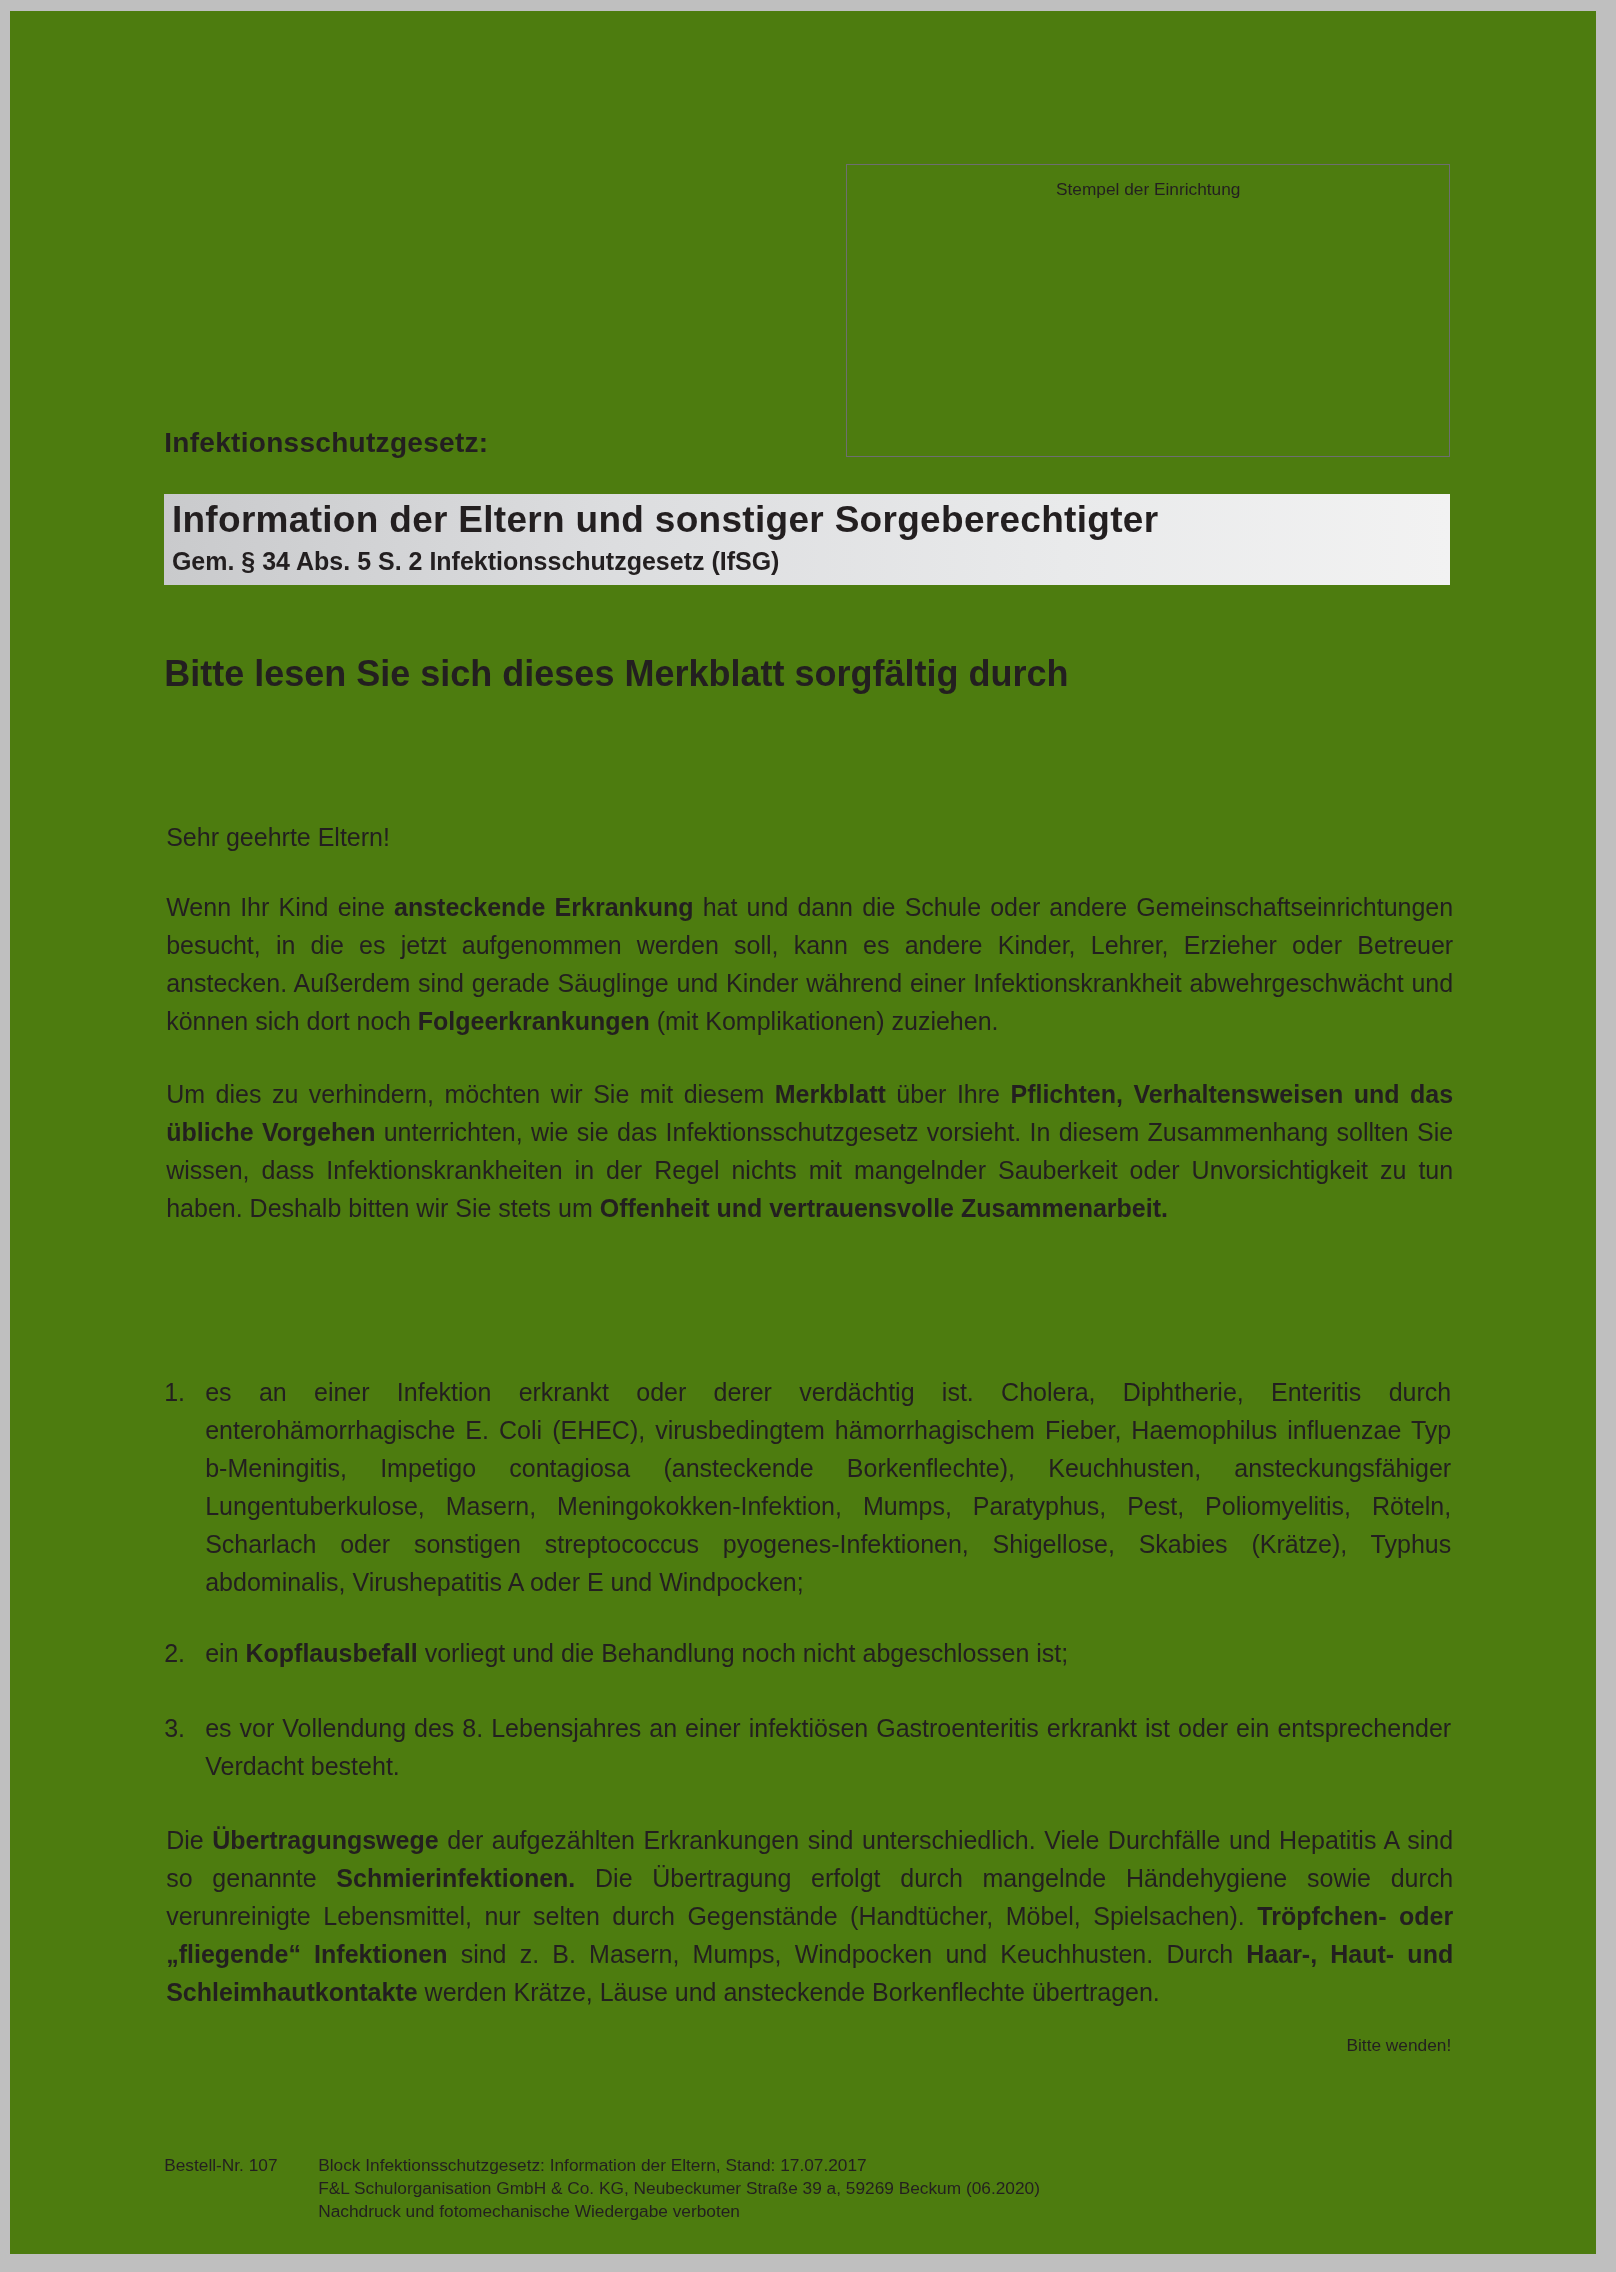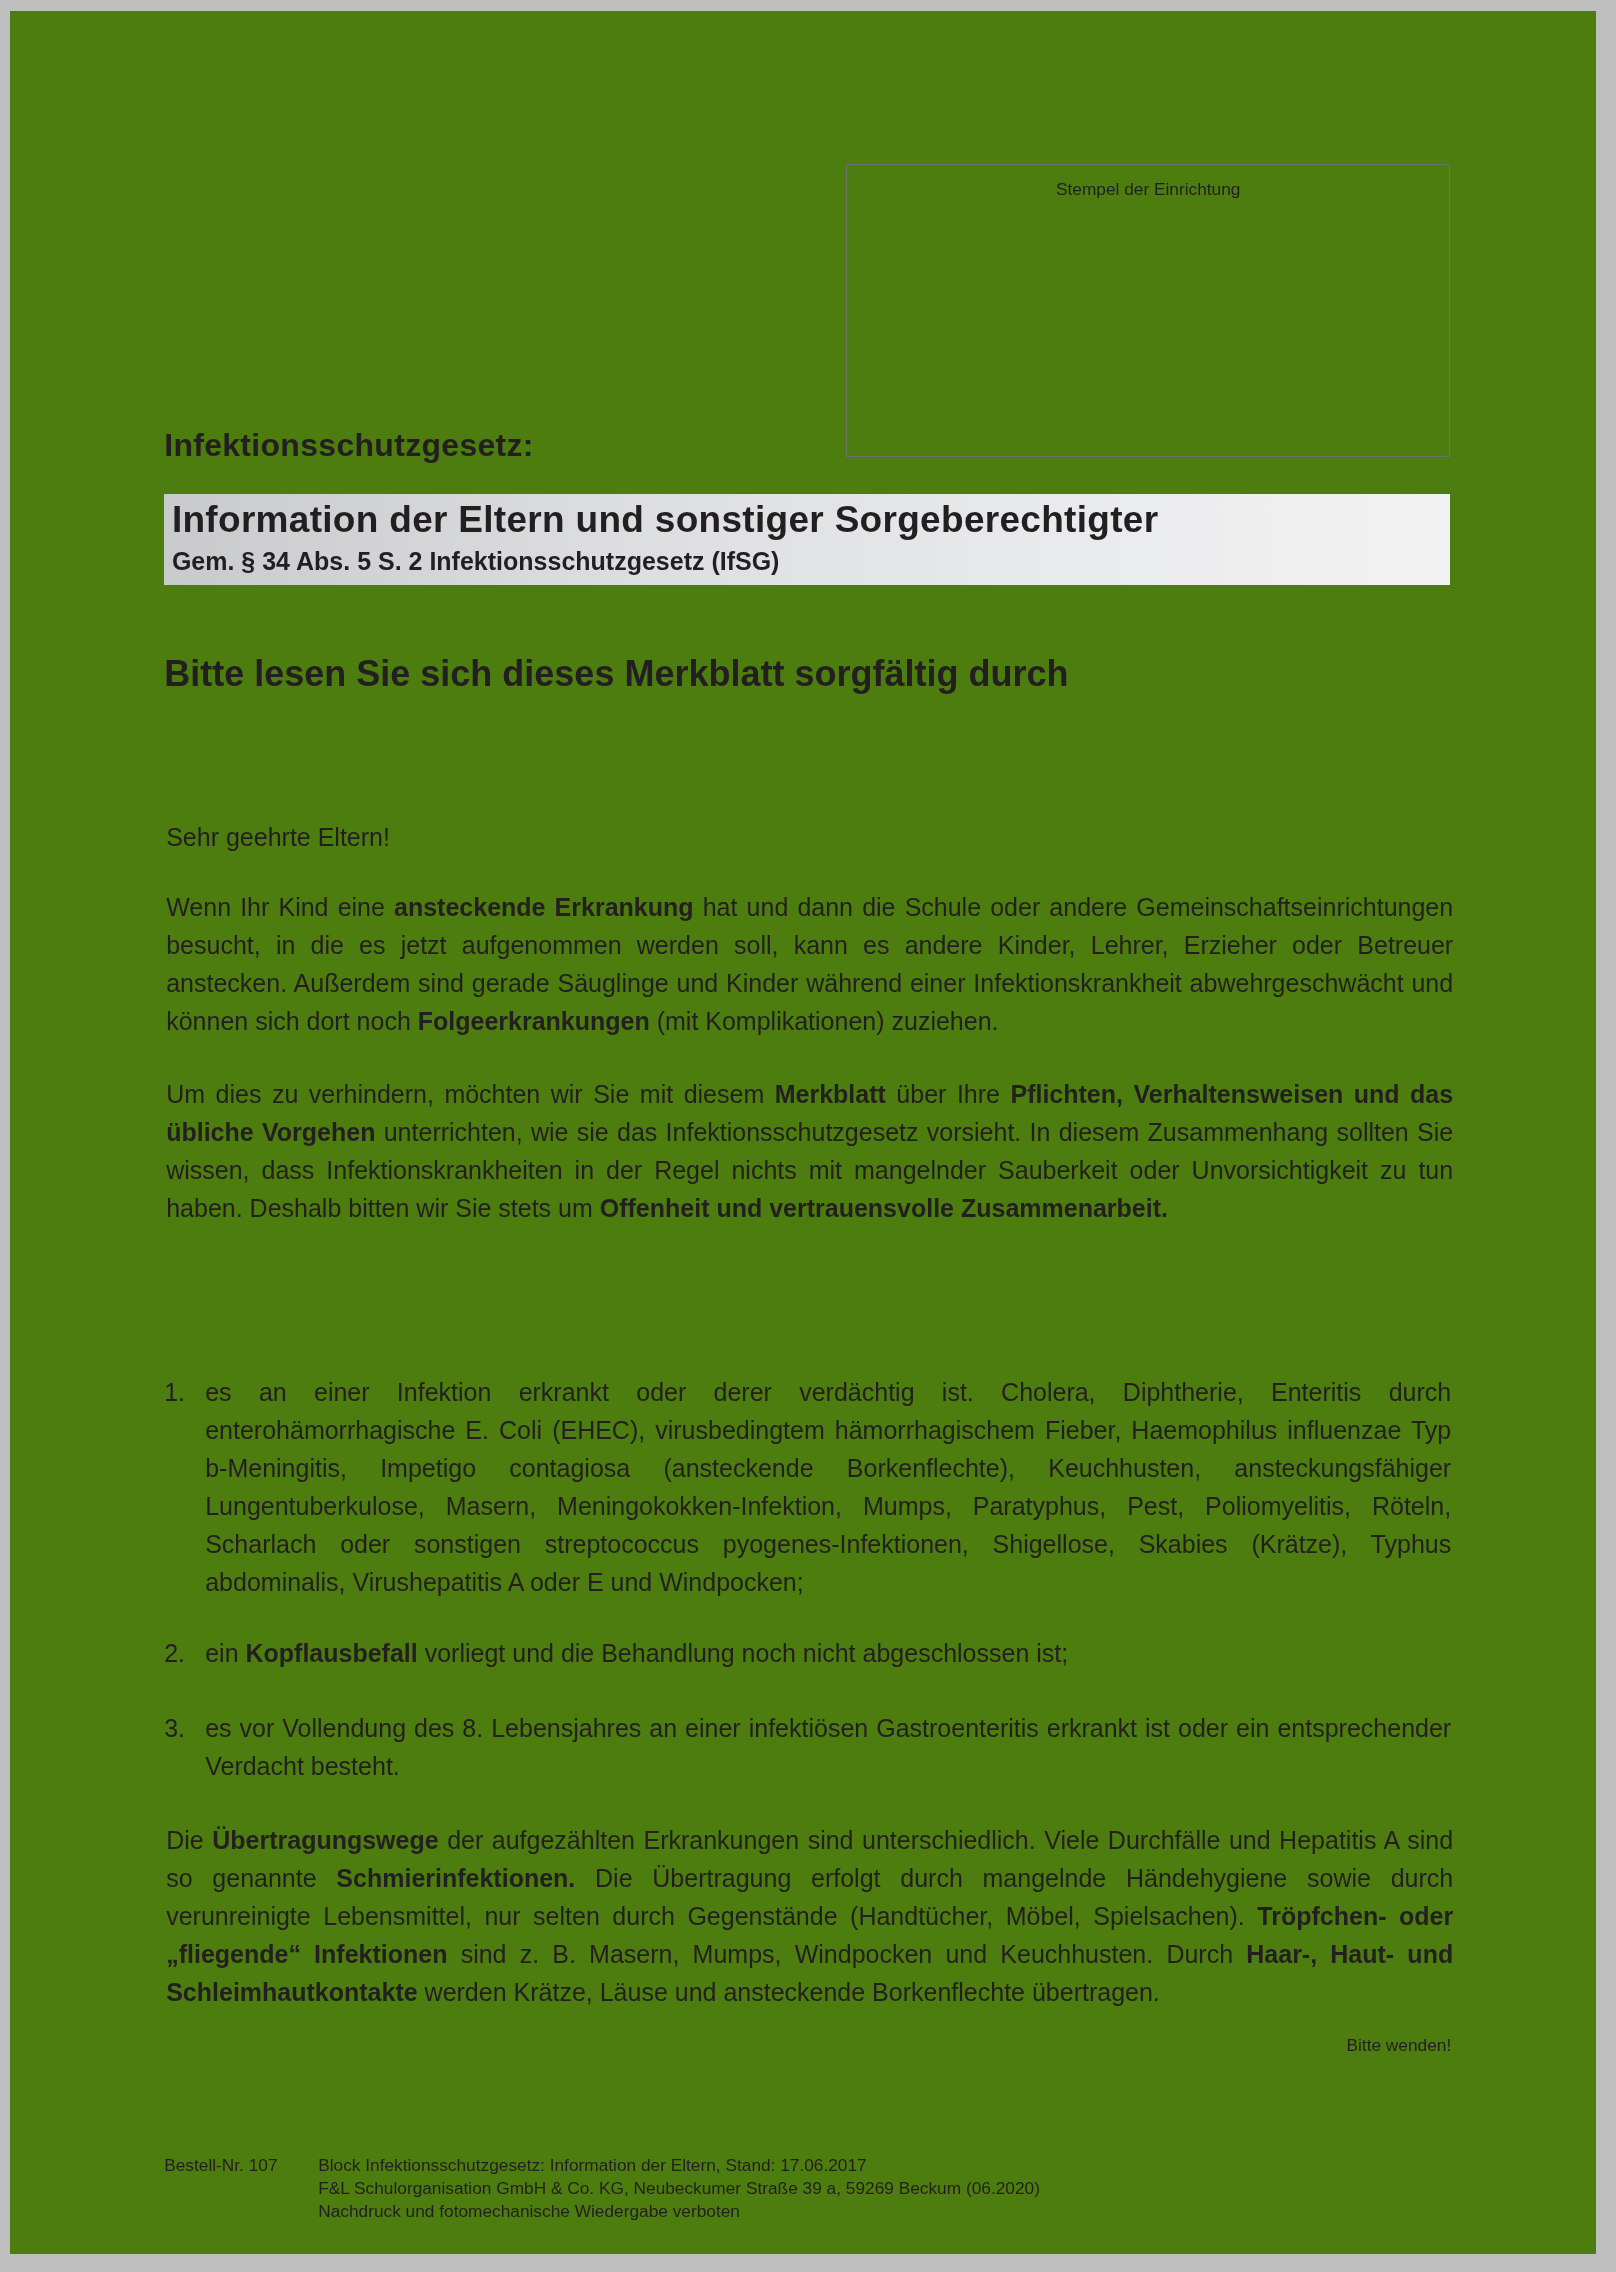--- a/index.html
+++ b/index.html
@@ -23,21 +23,21 @@
     width: 604px; height: 293px;
     border: 1.3px solid #6d6e70;
     box-sizing: border-box;
   }
   .stamp-label {
     position: absolute; left: 0; right: 0; top: 14px;
     text-align: center; font-size: 17.3px; color: #231f20;
   }
   .title-main {
     position: absolute; left: 154px; top: 416px;
-    font-size: 32px; font-weight: bold; letter-spacing: 0.3px;
+    font-size: 28px; font-weight: bold; letter-spacing: 0.3px;
   }
   .header-band {
     position: absolute; left: 154px; top: 483px;
     width: 1286px; height: 91px;
     background: linear-gradient(to right, #c9cacc 0%, #dcdddf 35%, #e9eaeb 70%, #f2f2f2 100%);
   }
   .header-band .h1 {
     position: absolute; left: 7.7px; top: 5.1px;
     font-size: 37px; font-weight: bold; letter-spacing: 0.3px; white-space: nowrap;
   }
@@ -119,20 +119,20 @@
     </div>
   </div>
 
   <div class="body p4"><span>Die </span><b>Übertragungswege</b><span> der aufgezählten Erkrankungen sind unterschiedlich. Viele Durchfälle und Hepatitis A sind so genannte </span><b>Schmierinfektionen.</b><span> Die Übertragung erfolgt durch mangelnde Händehygiene sowie durch verunreinigte Lebensmittel, nur selten durch Gegenstände (Handtücher, Möbel, Spielsachen). </span><b>Tröpfchen- oder „fliegende“ Infektionen</b><span> sind z. B. Masern, Mumps, Windpocken und Keuchhusten. Durch </span><b>Haar-, Haut- und Schleimhautkontakte</b><span> werden Krätze, Läuse und ansteckende Borkenflechte übertragen.</span></div>
 
   <div class="turn">Bitte wenden!</div>
 
   <div class="footer">
     <div class="order">Bestell-Nr. 107</div>
     <div class="lines">
-      <div>Block Infektionsschutzgesetz: Information der Eltern, Stand: 17.06.2017</div>
+      <div>Block Infektionsschutzgesetz: Information der Eltern, Stand: 17.07.2017</div>
       <div>F&amp;L Schulorganisation GmbH &amp; Co. KG, Neubeckumer Straße 39 a, 59269 Beckum (06.2020)</div>
       <div>Nachdruck und fotomechanische Wiedergabe verboten</div>
     </div>
   </div>
 
 </div>
 
 
 </body></html>

